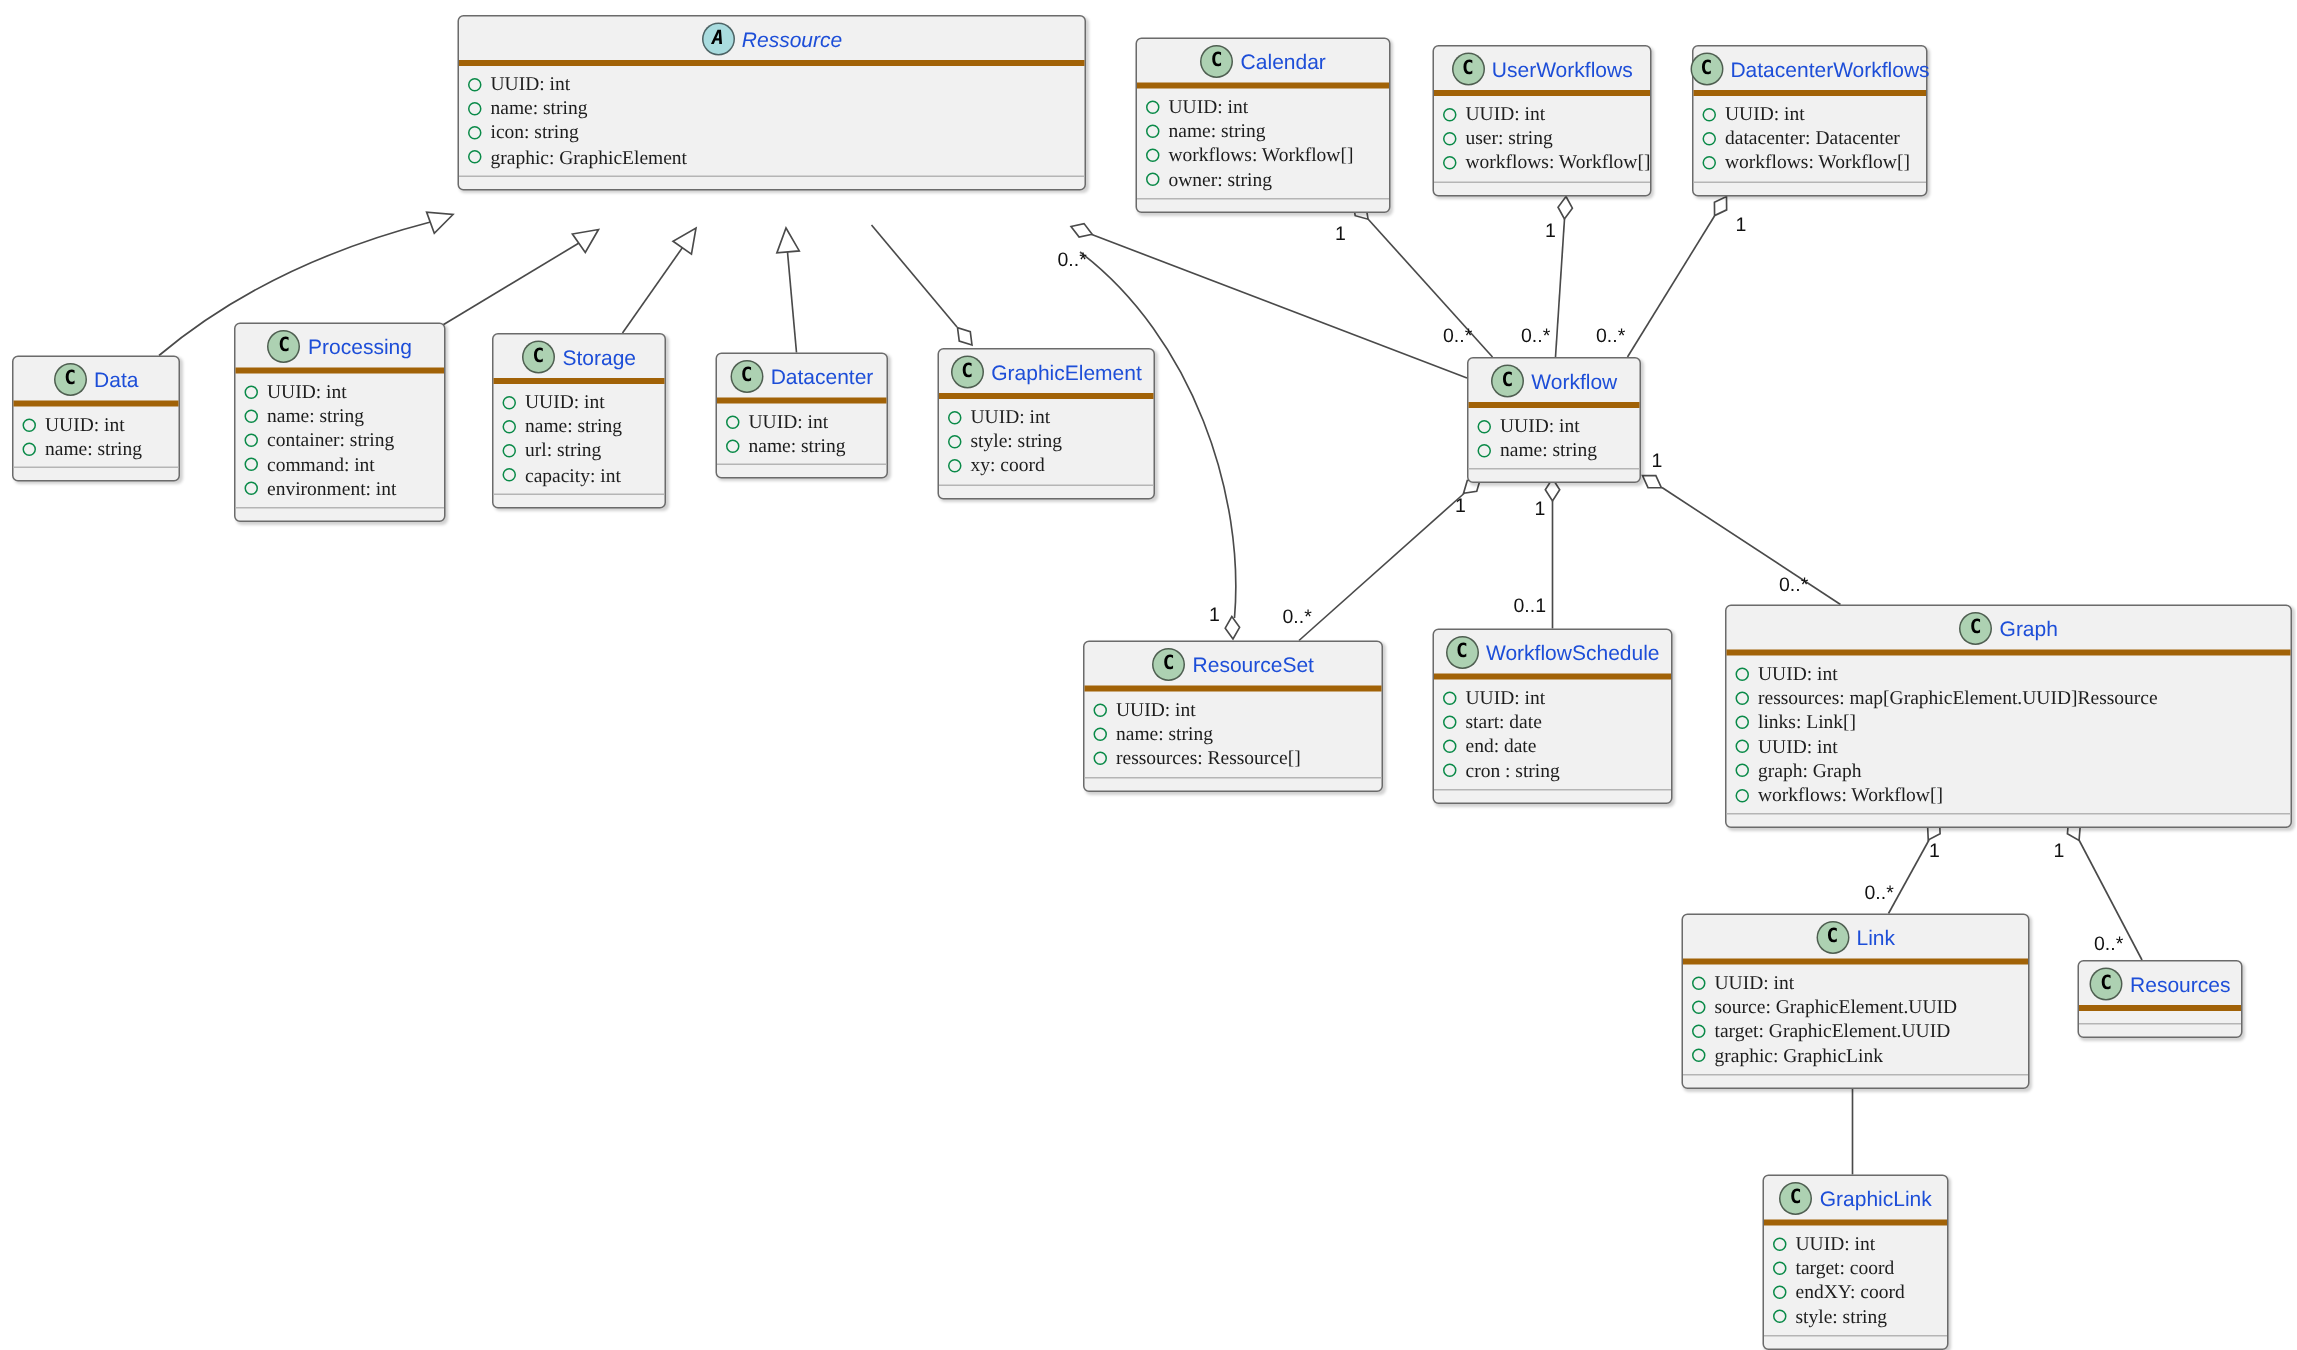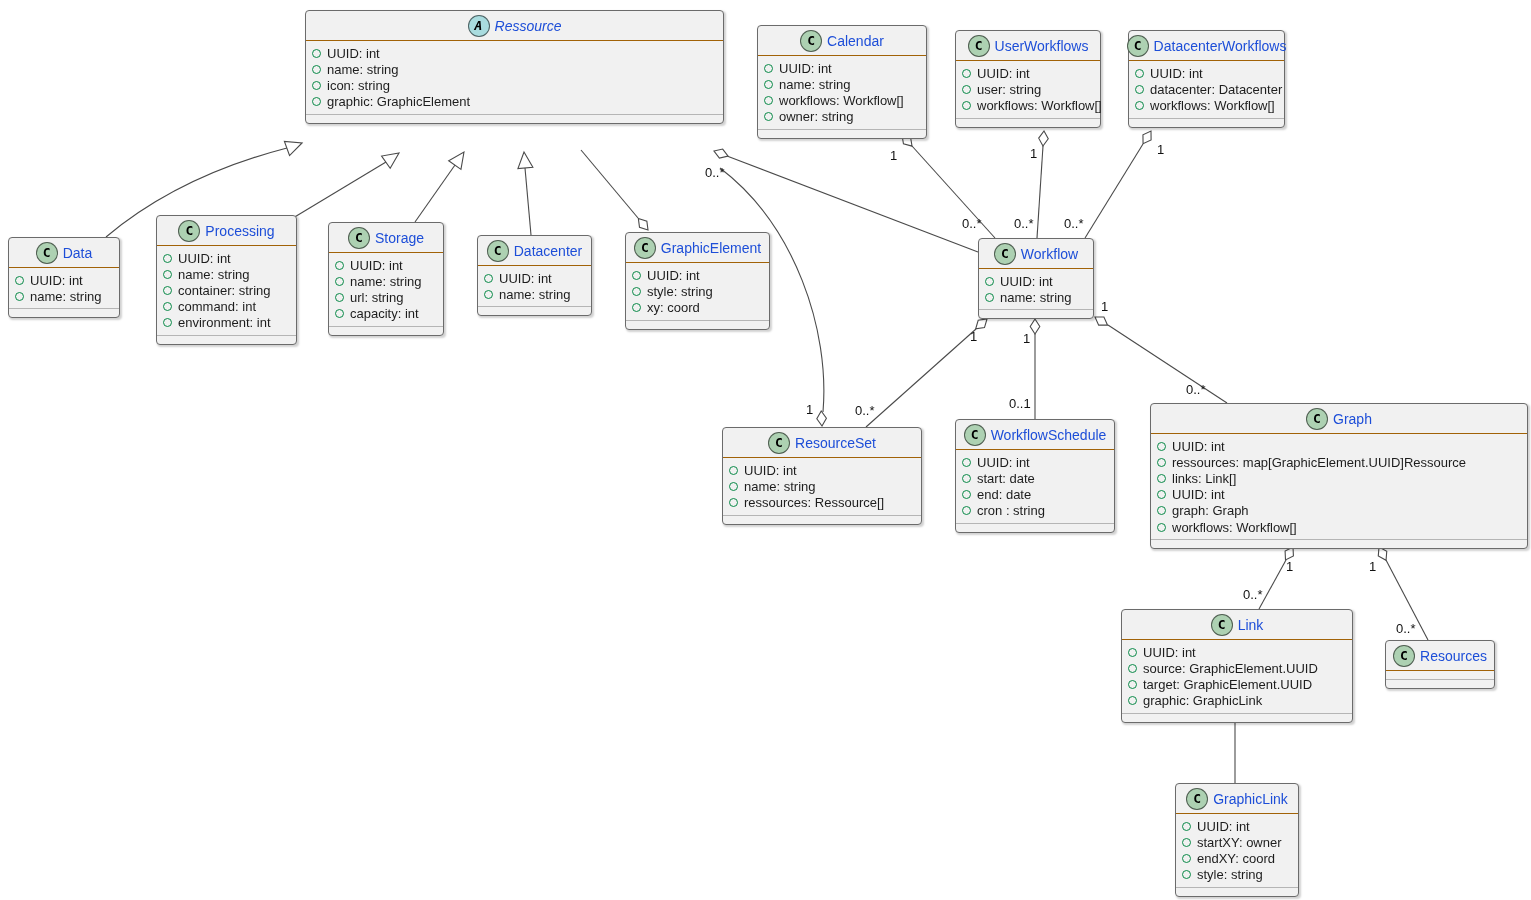--- a/index.html
+++ b/index.html
@@ -24,21 +24,21 @@
   .uml-class .cname{font-size:14px;color:#1d4ed8;}
   .uml-class.abstract .cname{font-style:italic;}
   .circ{
     width:20px;height:20px;border-radius:50%;flex:0 0 20px;
     background:#ADD1B2;border:1px solid rgba(0,0,0,0.55);
     display:flex;align-items:center;justify-content:center;
     font-family:"DejaVu Sans Mono",monospace;font-weight:bold;font-size:13px;color:#000;
   }
   .uml-class.abstract .circ{background:#A9DCDF;font-style:italic;}
   .attrs{
-    border-top:1px solid #a16207;padding:4px 7px 4px 6px;
+    border-top:4px solid #a16207;padding:4px 7px 4px 6px;font-family:Liberation Serif, serif;
   }
   .attrs.empty{padding:0;height:8px;}
   .attr-row{
     display:flex;align-items:center;height:16.2px;white-space:nowrap;
     font-size:13px;color:#1d1d1d;
   }
   .bullet{
     width:7px;height:7px;border-radius:50%;border:1.5px solid #0A8A48;
     flex:0 0 7px;margin-right:6px;background:transparent;
   }
@@ -434,21 +434,21 @@
         <span class="circ">C</span>
         <span class="cname">GraphicLink</span>
       </div>
       <div class="attrs">
         <div class="attr-row">
           <span class="bullet"></span>
           <span>UUID: int</span>
         </div>
         <div class="attr-row">
           <span class="bullet"></span>
-          <span>startXY: owner</span>
+          <span>target: coord</span>
         </div>
         <div class="attr-row">
           <span class="bullet"></span>
           <span>endXY: coord</span>
         </div>
         <div class="attr-row">
           <span class="bullet"></span>
           <span>style: string</span>
         </div>
       </div>

